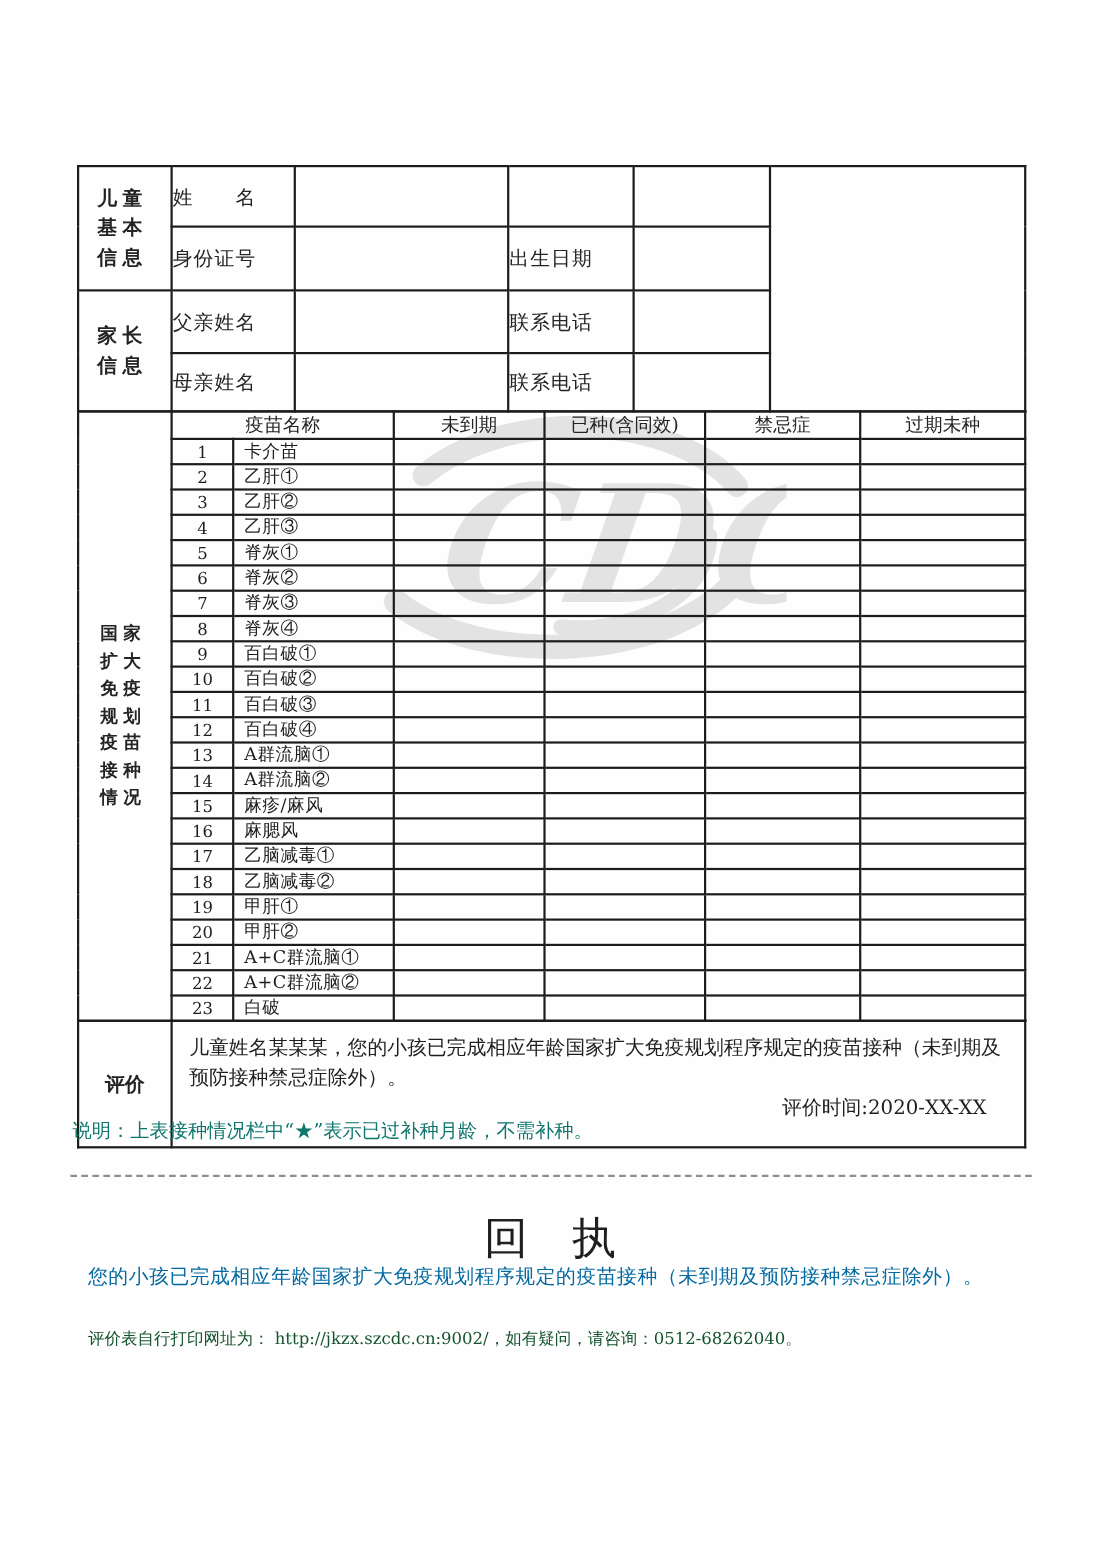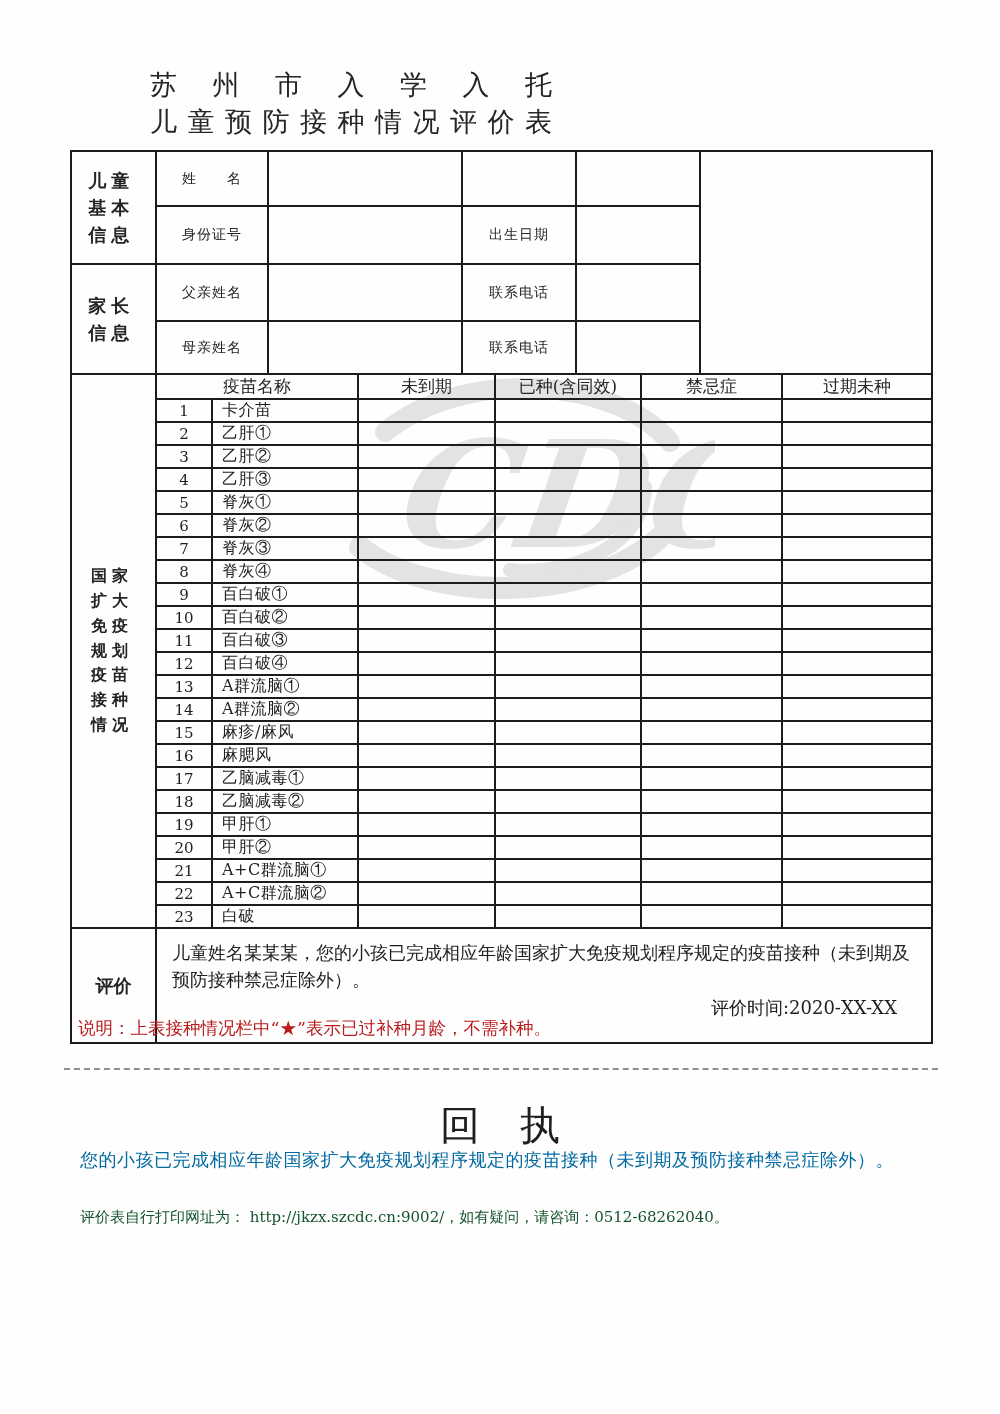--- a/index.html
+++ b/index.html
@@ -82,22 +82,22 @@
   .vhead .wrap2v {
     display: inline-block;
     width: 2.8em;
     word-break: break-all;
     letter-spacing: 5px;
     line-height: 1.55;
     text-align: left;
     font-size: 16px;
   }
   .lbl {
-    text-align: center;
-    font-size: 14px;
+    text-align: left;
+    font-size: 18px;
     letter-spacing: 1px;
     color: #242424;
   }
   .info-table tr { height: 55px; }
   .info-table tr:nth-child(2) { height: 58px; }
   .info-table tr:nth-child(3) { height: 57px; }
   .info-table tr:nth-child(4) { height: 53px; }
 
   .vaccine-table tr { height: 22.7px; }
   .vaccine-table tr.hdr { height: 23px; }
@@ -128,23 +128,22 @@
     padding-right: 18px;
     margin-top: 1px;
   }
 
   
   .note {
     position: absolute;
     left: 66px;
     top: 1016px;
     font-size: 17.5px;
-    color: #b91c1c;
-    z-index: 1;
-    margin-left: 12px;
+    color: #0f766e;
+    z-index: 1;
   }
   .dashed-sep {
     position: absolute;
     left: 64px;
     top: 1068px;
     width: 874px;
     border-top: 2.5px dashed #8e8e8e;
     z-index: 1;
   }
   .receipt-title {
@@ -175,24 +174,20 @@
     font-size: 15px;
     color: #14532d;
     z-index: 1;
   }
 </style>
 </head>
 <body>
 
 <div class="page">
 
-  <div class="doc-title">
-    <div class="tline">苏州市入学入托</div>
-    <div class="tline">儿童预防接种情况评价表</div>
-  </div>
 
   <div class="watermark">
     <svg width="400" height="280" viewBox="0 0 400 280" xmlns="http://www.w3.org/2000/svg">
       <g fill="none" stroke="#e3e3e3" stroke-linecap="round">
         <path d="M 355 90 C 300 25 150 15 70 80" stroke-width="20"></path>
         <path d="M 45 195 C 120 255 290 250 355 175" stroke-width="22"></path>
         <path d="M 330 135 C 330 190 260 225 195 218" stroke-width="14"></path>
       </g>
       <text x="88" y="195" font-size="148" font-style="italic" font-weight="bold" fill="#e3e3e3" font-family="DejaVu Serif, serif" transform="translate(24,0) skewX(-9)">CDC</text>
     </svg>

